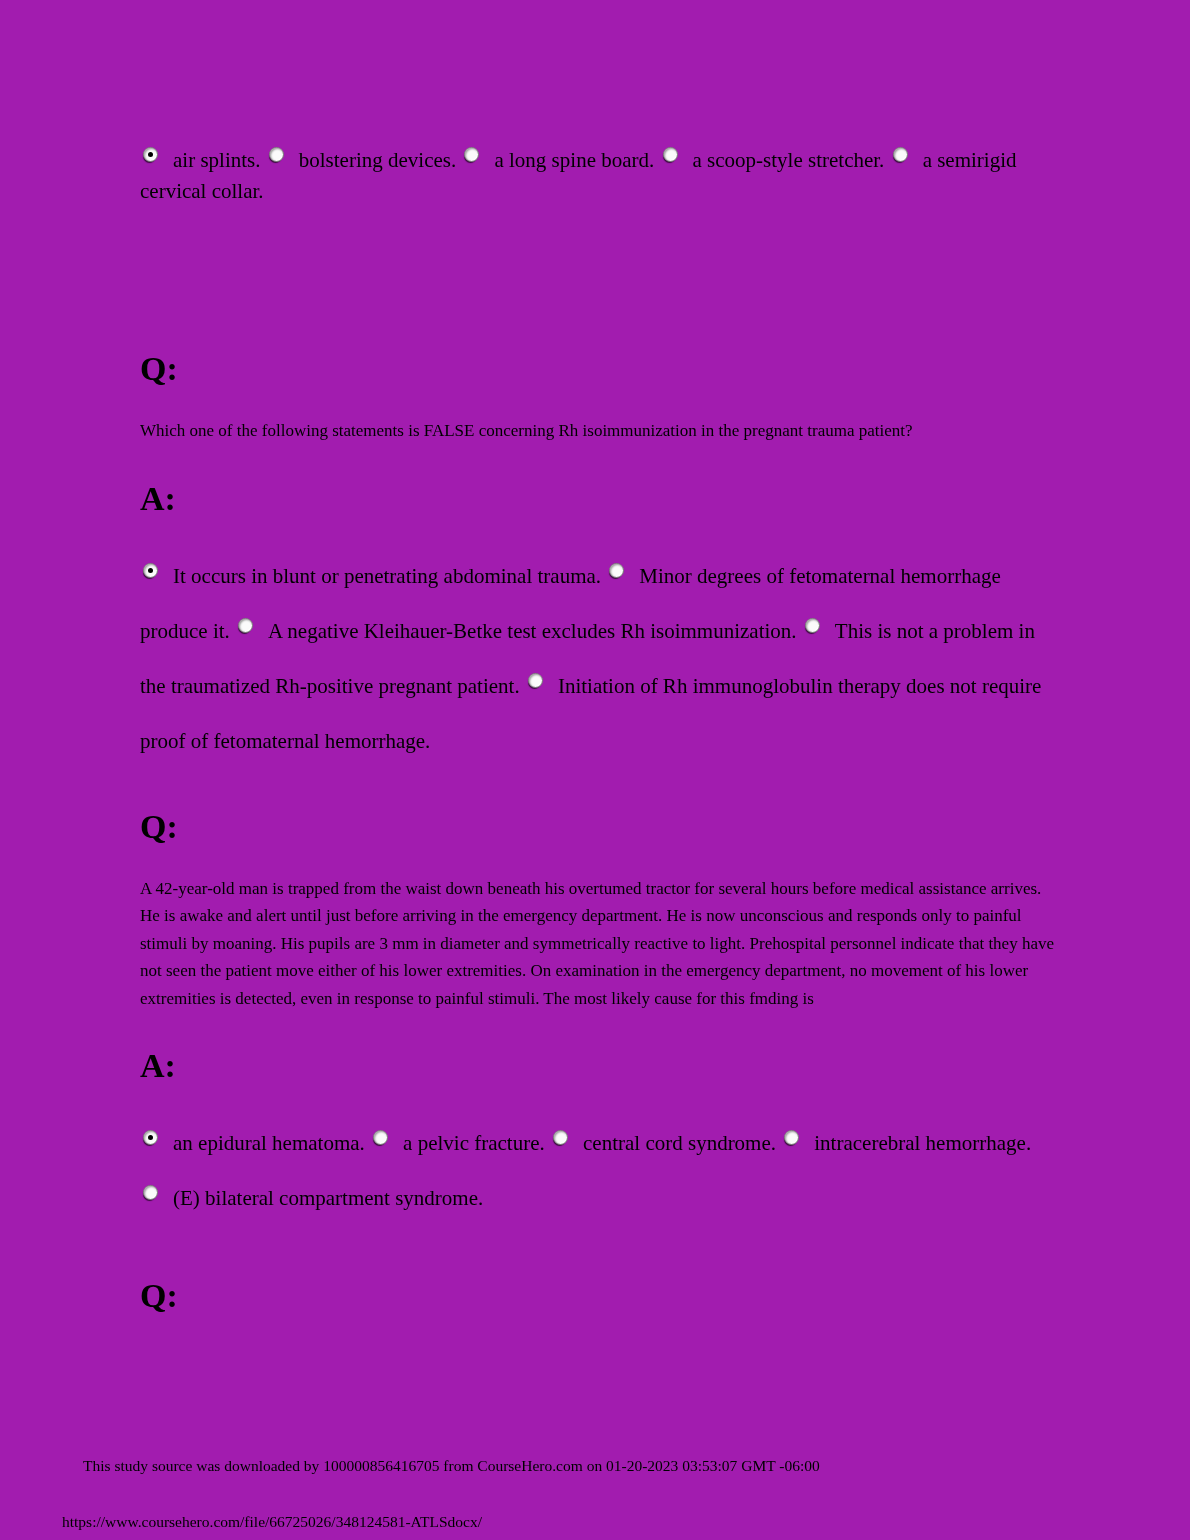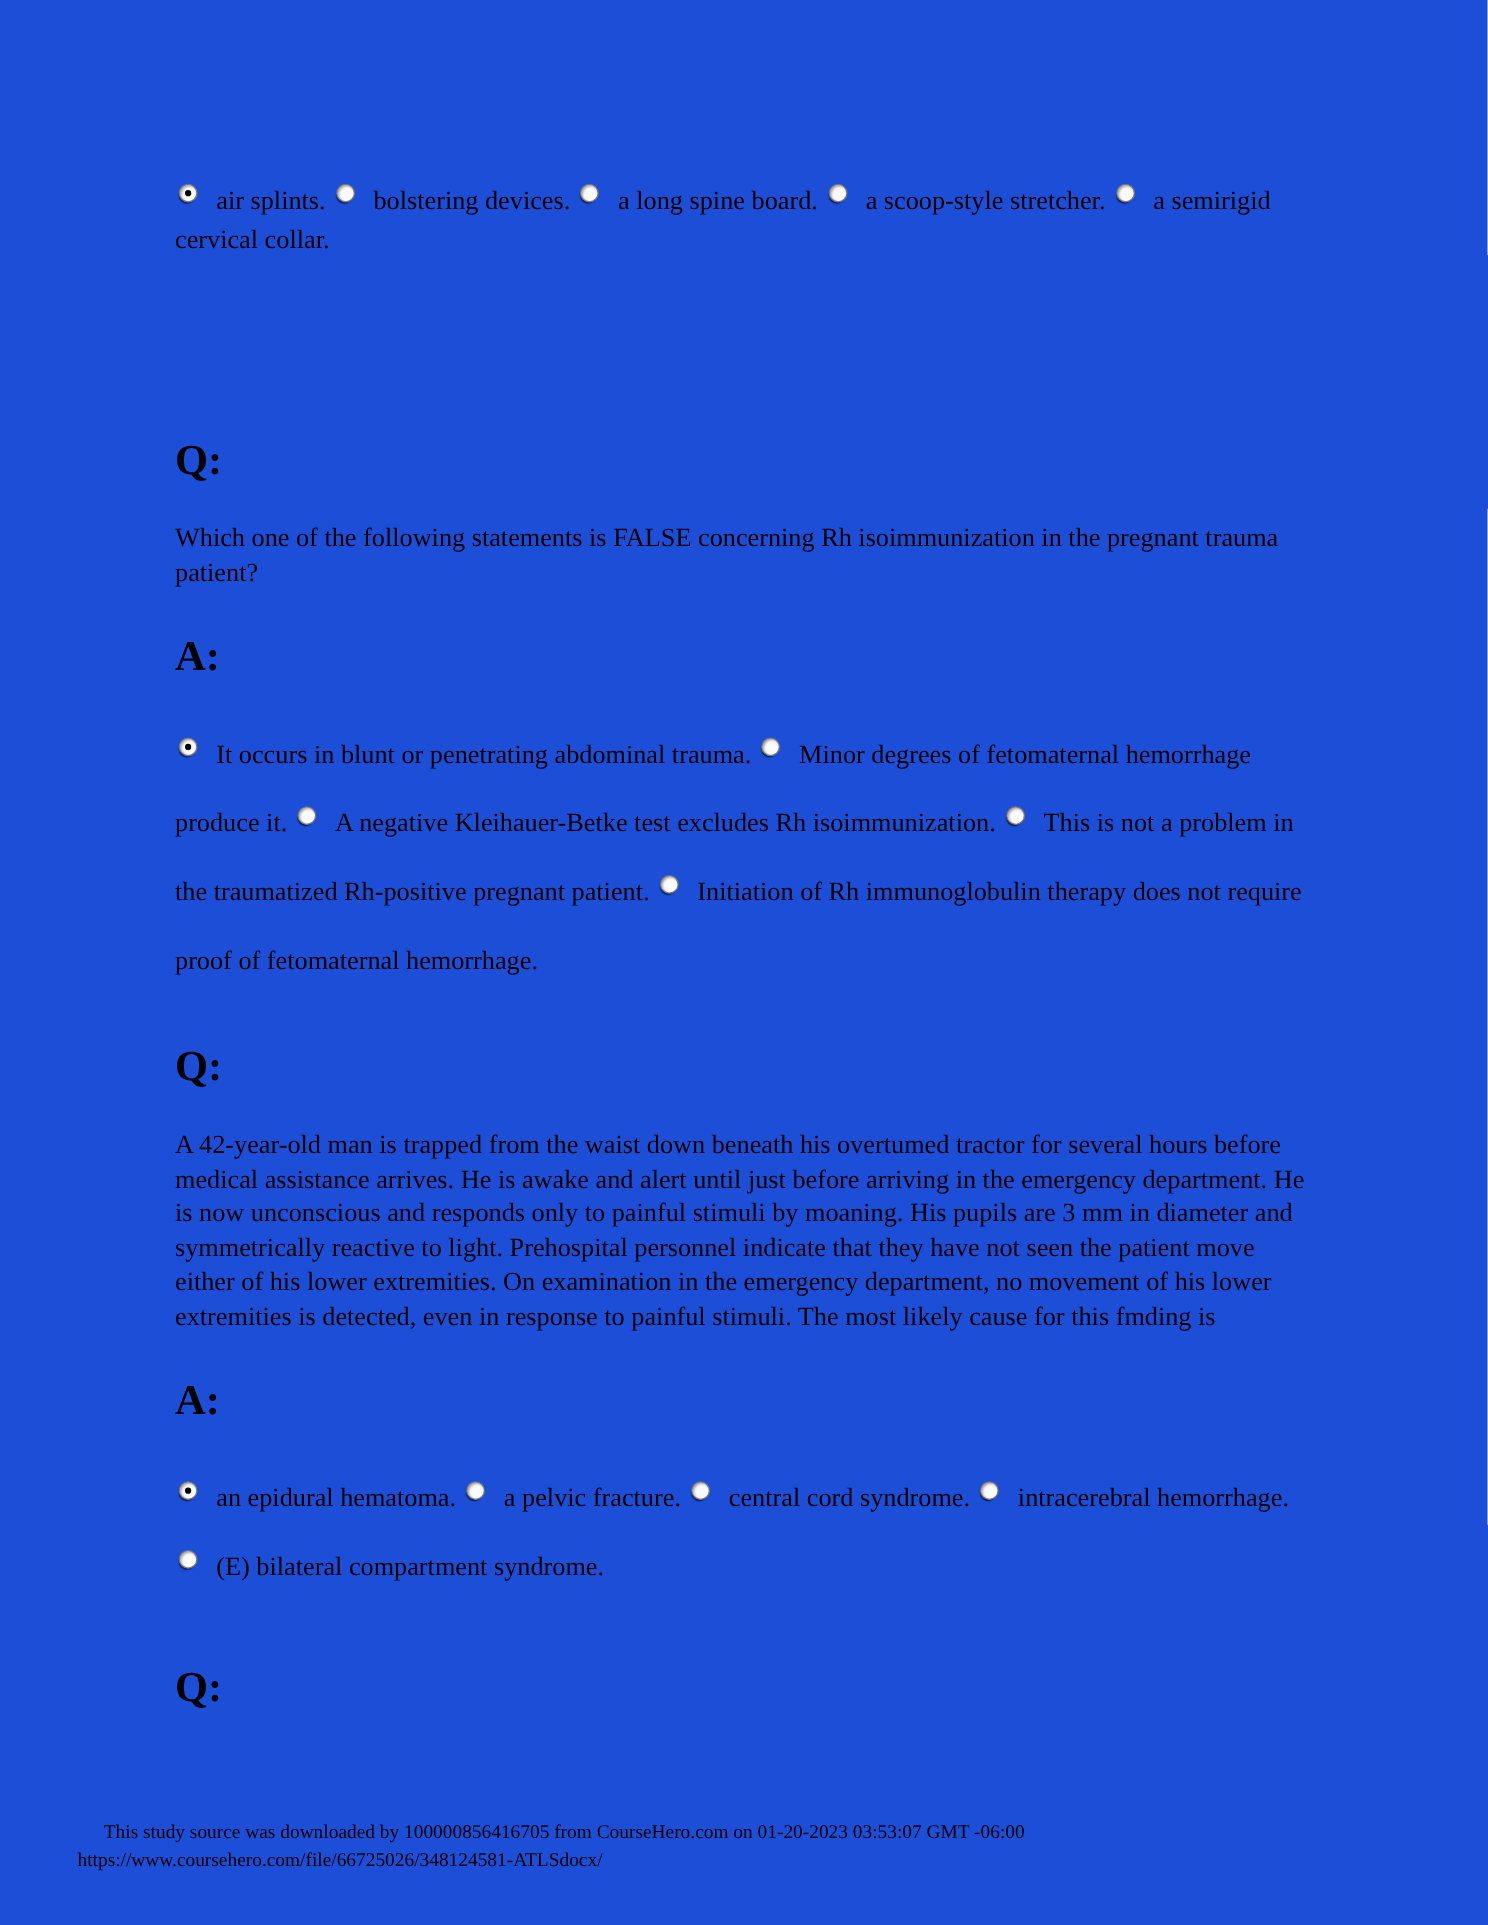--- a/index.html
+++ b/index.html
@@ -5,39 +5,39 @@
   html, body {
     margin: 0;
     padding: 0;
     background: #e8e8e8;
   }
   .page {
     position: relative;
     width: 1190px;
     height: 1540px;
     margin: 0 auto;
-    background: #1d4ed8;
+    background: #a21caf;
     font-family: "Liberation Serif", "DejaVu Serif", serif;
     color: #000000;
     overflow: hidden;
   }
   .content {
     position: absolute;
     top: 145px;
     left: 140px;
     width: 916px;
   }
   .qa-heading {
     font-size: 34px;
     line-height: 44px;
     font-weight: bold;
     margin: 0;
   }
   .q-text {
-    font-size: 21px;
+    font-size: 17px;
     line-height: 27.5px;
     margin: 0;
   }
   .options {
     font-size: 21px;
     line-height: 55px;
     margin: 0;
   }
   .options-tight {
     line-height: 31px;
@@ -82,21 +82,21 @@
     left: 60px;
     top: 1456px;
     font-size: 15.5px;
     line-height: 20px;
     color: #000;
     margin-left: 23px;
   }
   .footer-url {
     position: absolute;
     left: 62px;
-    top: 1479px;
+    top: 1512px;
     font-size: 15.5px;
     line-height: 20px;
     color: #000;
     text-decoration: none;
   }
 </style>
 </head>
 <body>
 
 <div class="page">

